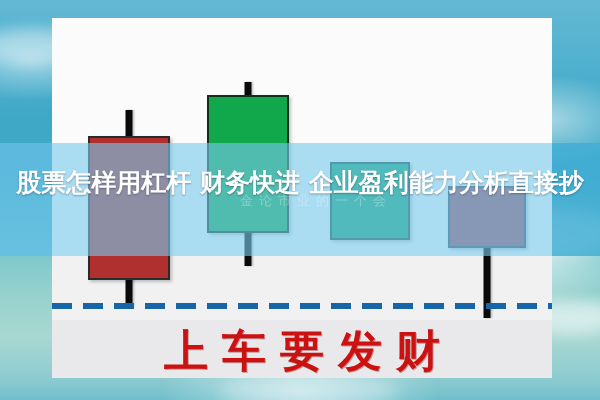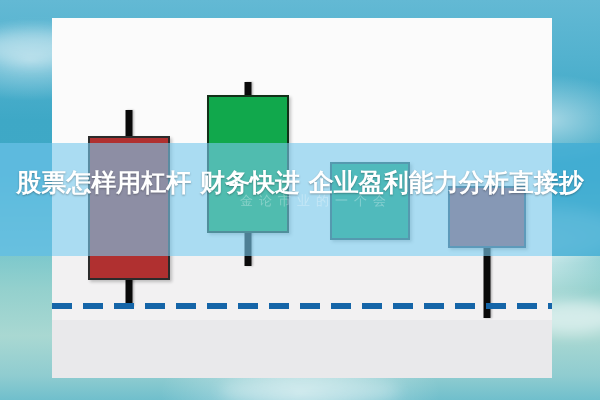--- a/index.html
+++ b/index.html
@@ -271,14 +271,15 @@
   <div class="blue-band-outL"></div>
   <div class="blue-band"></div>
   <div class="blue-band-outR"></div>
 
   <div class="support-line"></div>
 
   <div class="watermark">金论市业的一个会</div>
 
   <div class="headline">股票怎样用杠杆 财务快进 企业盈利能力分析直接抄</div>
 
+  <div class="slogan">上车要发财</div>
 
 </div>
 
 </body></html>

